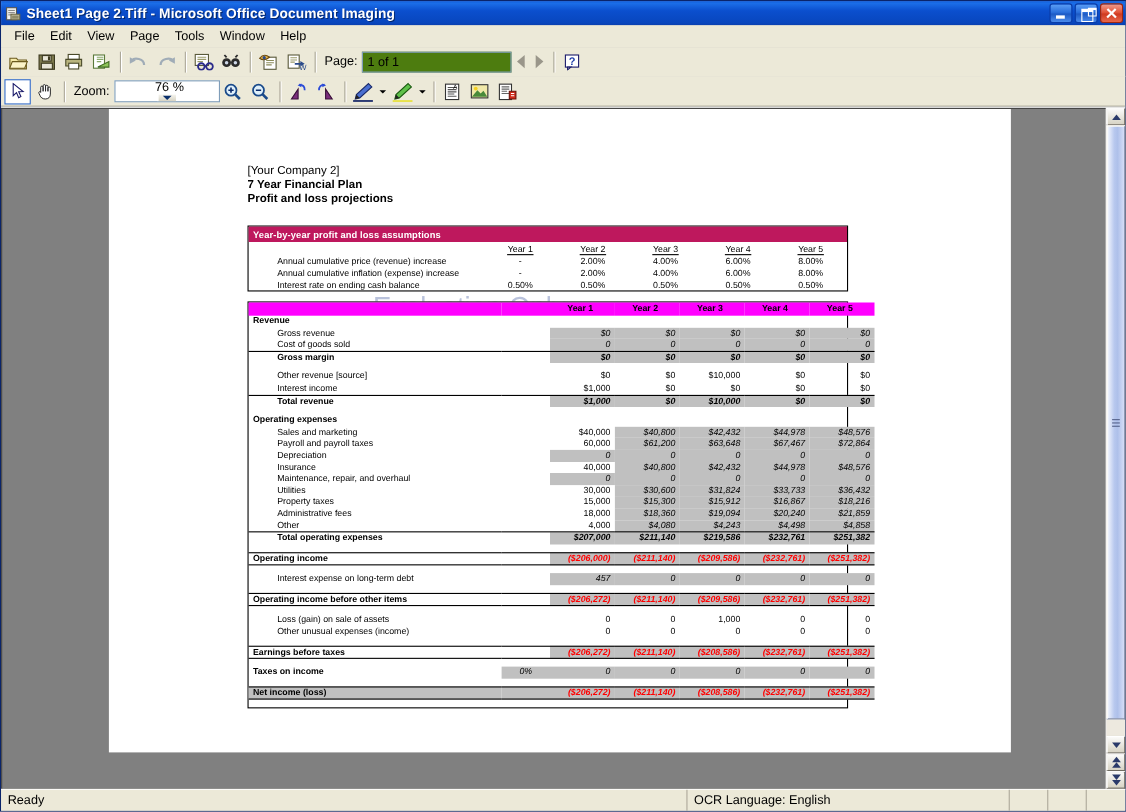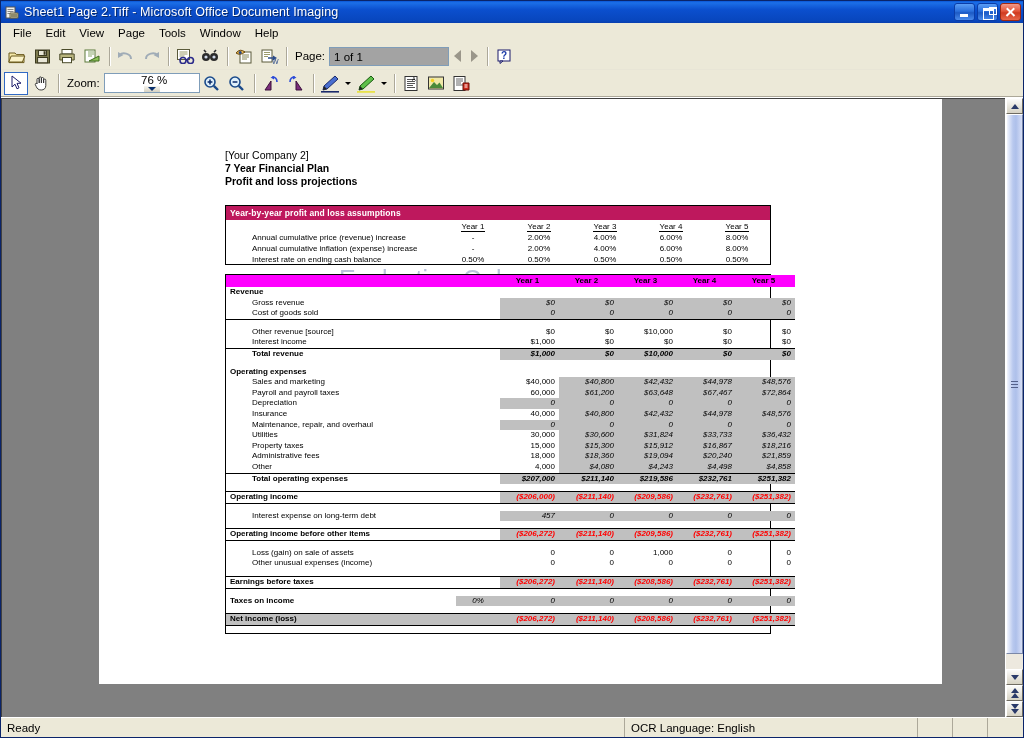--- a/index.html
+++ b/index.html
@@ -13,21 +13,21 @@
        border:1px solid #0a246a;box-sizing:border-box;background:#d4d0c8;}
 
   
   .titlebar{
     height:22px;flex:0 0 22px;display:flex;align-items:center;
     background:linear-gradient(to bottom,#0a56d6 0%,#1c6fe8 8%,#0b4fce 40%,#0846bd 90%,#0a3fae 100%);
     padding:0 2px 0 3px;box-sizing:border-box;
   }
   .title-icon{width:16px;height:16px;position:relative;flex:0 0 16px;margin-right:4px;}
   .title-text{
-    color:#fff;font-size:12.5px;font-weight:normal;letter-spacing:.1px;
+    color:#fff;font-size:12.5px;font-weight:bold;letter-spacing:.1px;
     text-shadow:1px 1px 0 rgba(0,0,0,.45);white-space:nowrap;flex:1;
   }
   .winbtns{display:flex;gap:2px;align-items:center;}
   .wbtn{
     width:21px;height:18px;border-radius:3px;position:relative;
     border:1px solid #0b3da8;box-sizing:border-box;
     background:linear-gradient(to bottom,#5b9ef5,#2a6fdc 45%,#1d5ac4 55%,#4a8bec);
   }
   .wbtn.close{background:linear-gradient(to bottom,#f19a8a,#e2553a 45%,#cf3a20 55%,#e8674a);
               border-color:#a02810;}
@@ -52,21 +52,21 @@
         border-bottom:1px solid #e8e5d6;}
   .tbar2{height:27px;flex:0 0 27px;background:#ece9d8;display:flex;align-items:center;
         padding-left:3px;box-sizing:border-box;border-bottom:1px solid #aca899;}
   .tbtn{width:24px;height:23px;display:flex;align-items:center;justify-content:center;
         border:1px solid transparent;box-sizing:border-box;margin-right:1px;position:relative;}
   .tbtn.sel{border:1px solid #316ac5;background:#fff;}
   .tbtn.dis{opacity:.42;}
   .sep{width:1px;height:19px;background:#aca899;margin:0 4px;box-shadow:1px 0 0 #fff;}
   .tlabel{font-size:11.5px;color:#000;margin:0 4px 0 4px;}
   .pagebox{
-    width:120px;height:19px;border:1px solid #7f9db9;background:#a3a3a3;
+    width:136px;height:19px;border:1px solid #7f9db9;background:#4d7c0f;
     font-size:11.5px;line-height:18px;padding-left:4px;box-sizing:border-box;color:#000;
   }
   .zoombox{
     width:96px;height:20px;border:1px solid #7f9db9;background:#fff;
     display:flex;align-items:center;box-sizing:border-box;position:relative;flex-direction:column;
   }
   .zoombox .zv{font-size:11.5px;padding-left:5px;color:#000;flex:1;}
   .zarrow{
     width:16px;height:18px;background:linear-gradient(to bottom,#f6f5ef,#d6d2c2);
     border-left:1px solid #fff;display:flex;align-items:center;justify-content:center;
@@ -81,21 +81,21 @@
       border:1px solid transparent;box-sizing:border-box;}
   .dd:after{content:"";border-left:3px solid transparent;border-right:3px solid transparent;
             border-top:3px solid #000;}
 
   
   .work{flex:1;display:flex;position:relative;background:#808080;
         border-top:1px solid #fff;overflow:hidden;}
   .canvas{flex:1;position:relative;background:#808080;overflow:hidden;
           border-left:1px solid #404040;border-top:1px solid #404040;}
   .page{
-    position:absolute;left:97px;top:0px;width:820px;height:585px;background:#fff;padding-left:23px;
+    position:absolute;left:97px;top:0px;width:820px;height:585px;background:#fff;
   }
 
   
   .vsb{width:17px;flex:0 0 17px;background:#d4d0c8;display:flex;flex-direction:column;
        border-left:1px solid #fff;}
   .sbbtn{height:16px;flex:0 0 16px;background:linear-gradient(to bottom,#fbfbfa,#d7d3c4);
          border:1px solid #fff;border-right-color:#6f6b61;border-bottom-color:#6f6b61;
          box-sizing:border-box;display:flex;align-items:center;justify-content:center;}
   .sbtrack{flex:1;background:#ede9df;position:relative;}
   .sbthumb{position:absolute;left:0;right:0;top:0;height:540px;
@@ -487,20 +487,29 @@
                 <td class="c-num gray ital">$0</td>
               </tr>
               <tr>
                 <td class="c-lbl ind bb">Cost of goods sold</td>
                 <td class="c-mid bb"></td>
                 <td class="c-num gray ital bb">0</td>
                 <td class="c-num gray ital bb">0</td>
                 <td class="c-num gray ital bb">0</td>
                 <td class="c-num gray ital bb">0</td>
                 <td class="c-num gray ital bb">0</td>
+              </tr>
+              <tr>
+                <td class="c-lbl ind bold">Gross margin</td>
+                <td class="c-mid"></td>
+                <td class="c-num gray ital bold">$0</td>
+                <td class="c-num gray ital bold">$0</td>
+                <td class="c-num gray ital bold">$0</td>
+                <td class="c-num gray ital bold">$0</td>
+                <td class="c-num gray ital bold">$0</td>
               </tr>
               <tr class="spacer">
                     <td colspan="7"></td>
                   </tr>
               <tr>
                 <td class="c-lbl ind">Other revenue [source]</td>
                 <td class="c-mid"></td>
                 <td class="c-num">$0</td>
                 <td class="c-num">$0</td>
                 <td class="c-num">$10,000</td>

